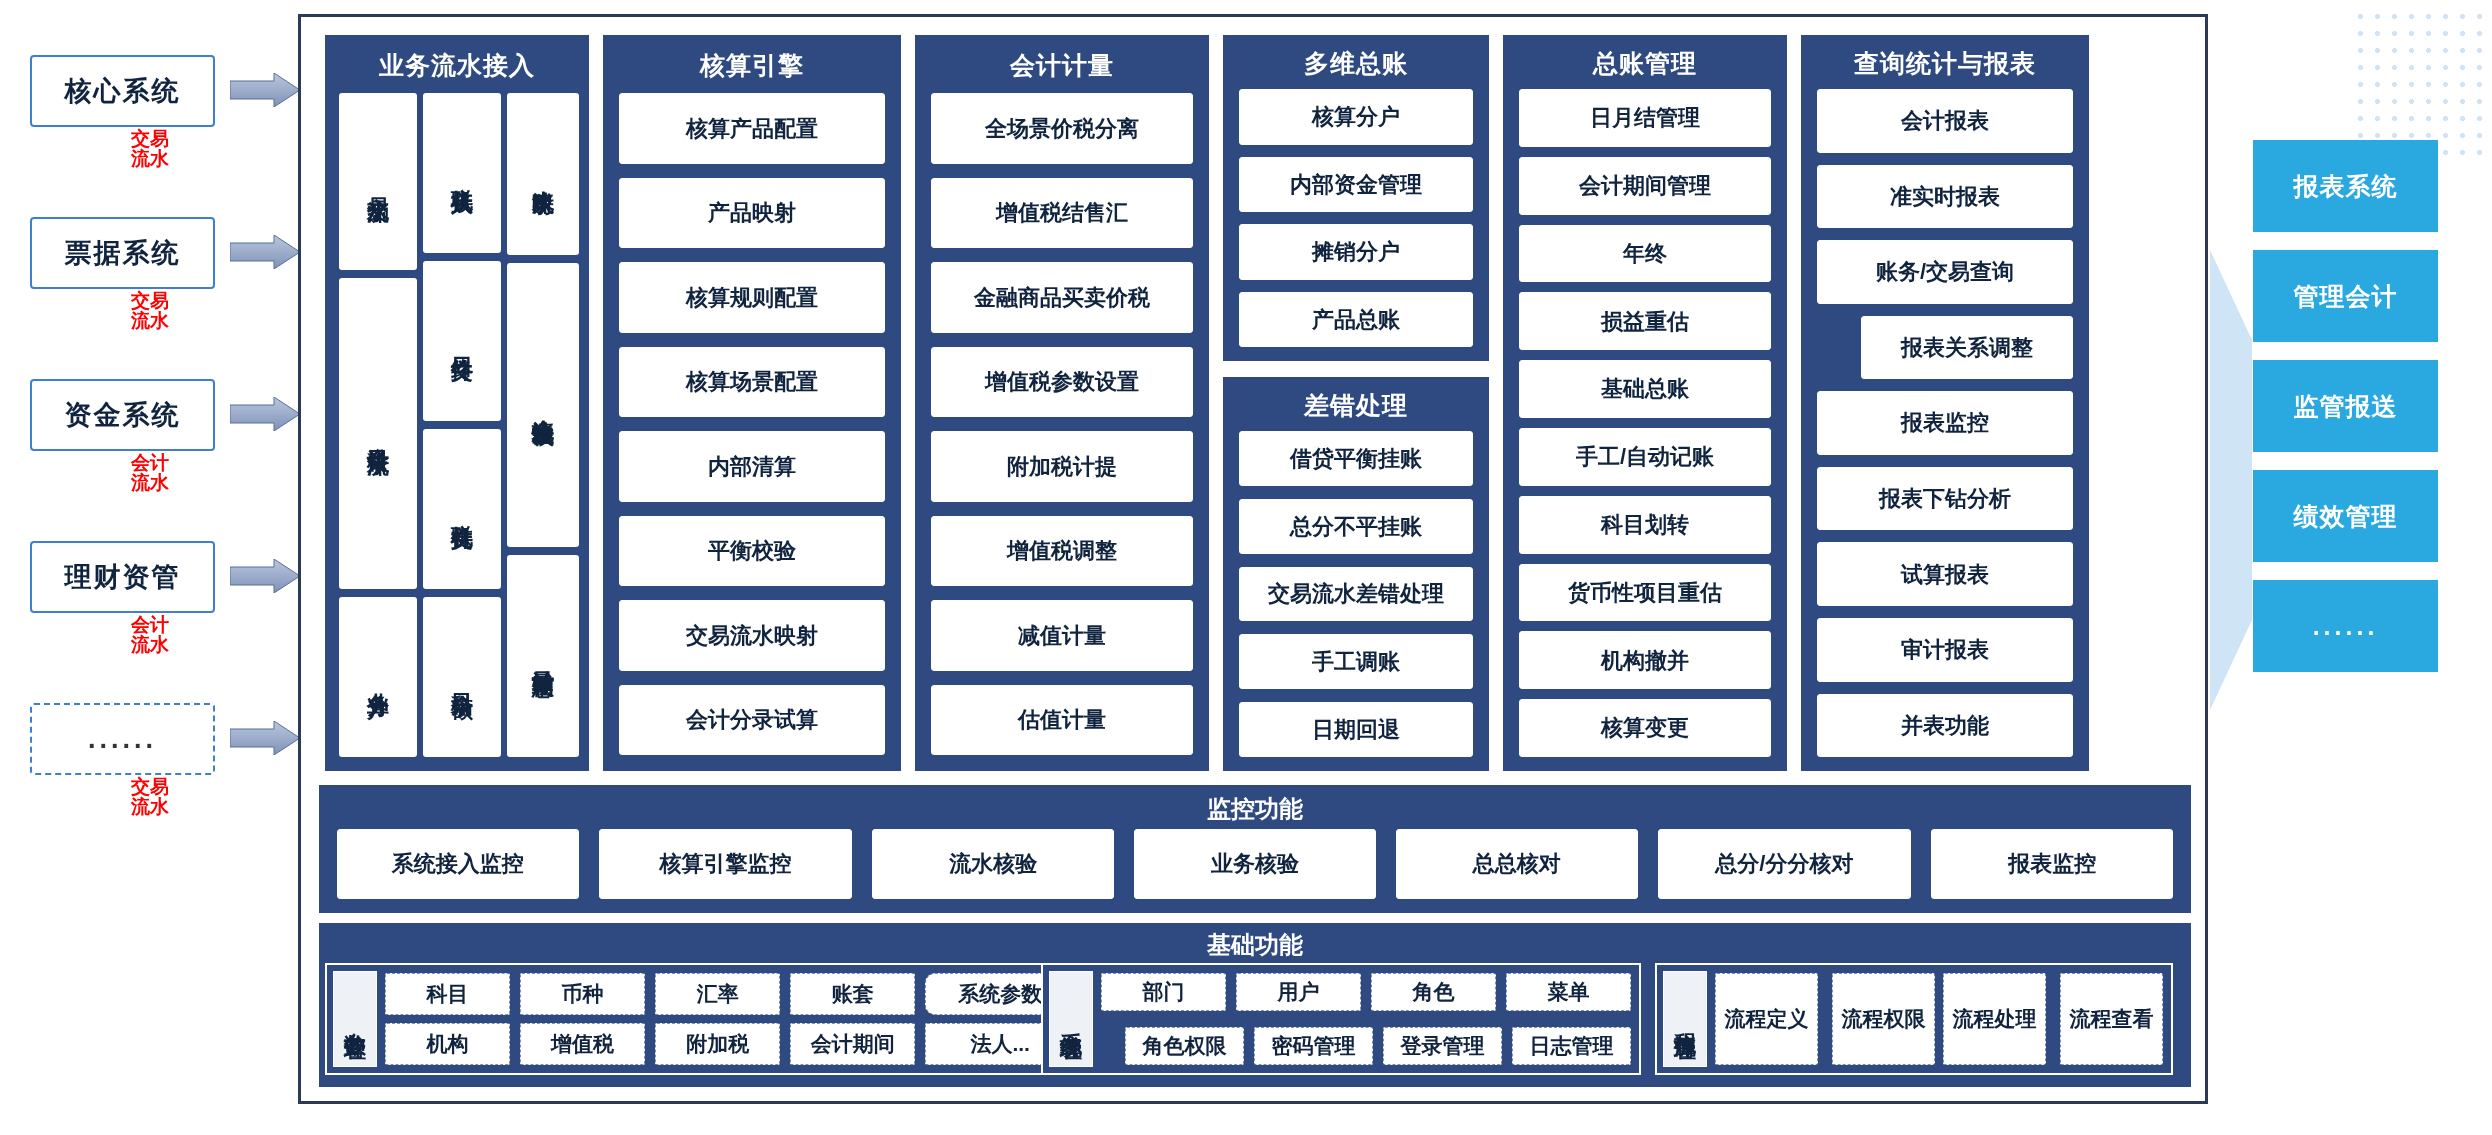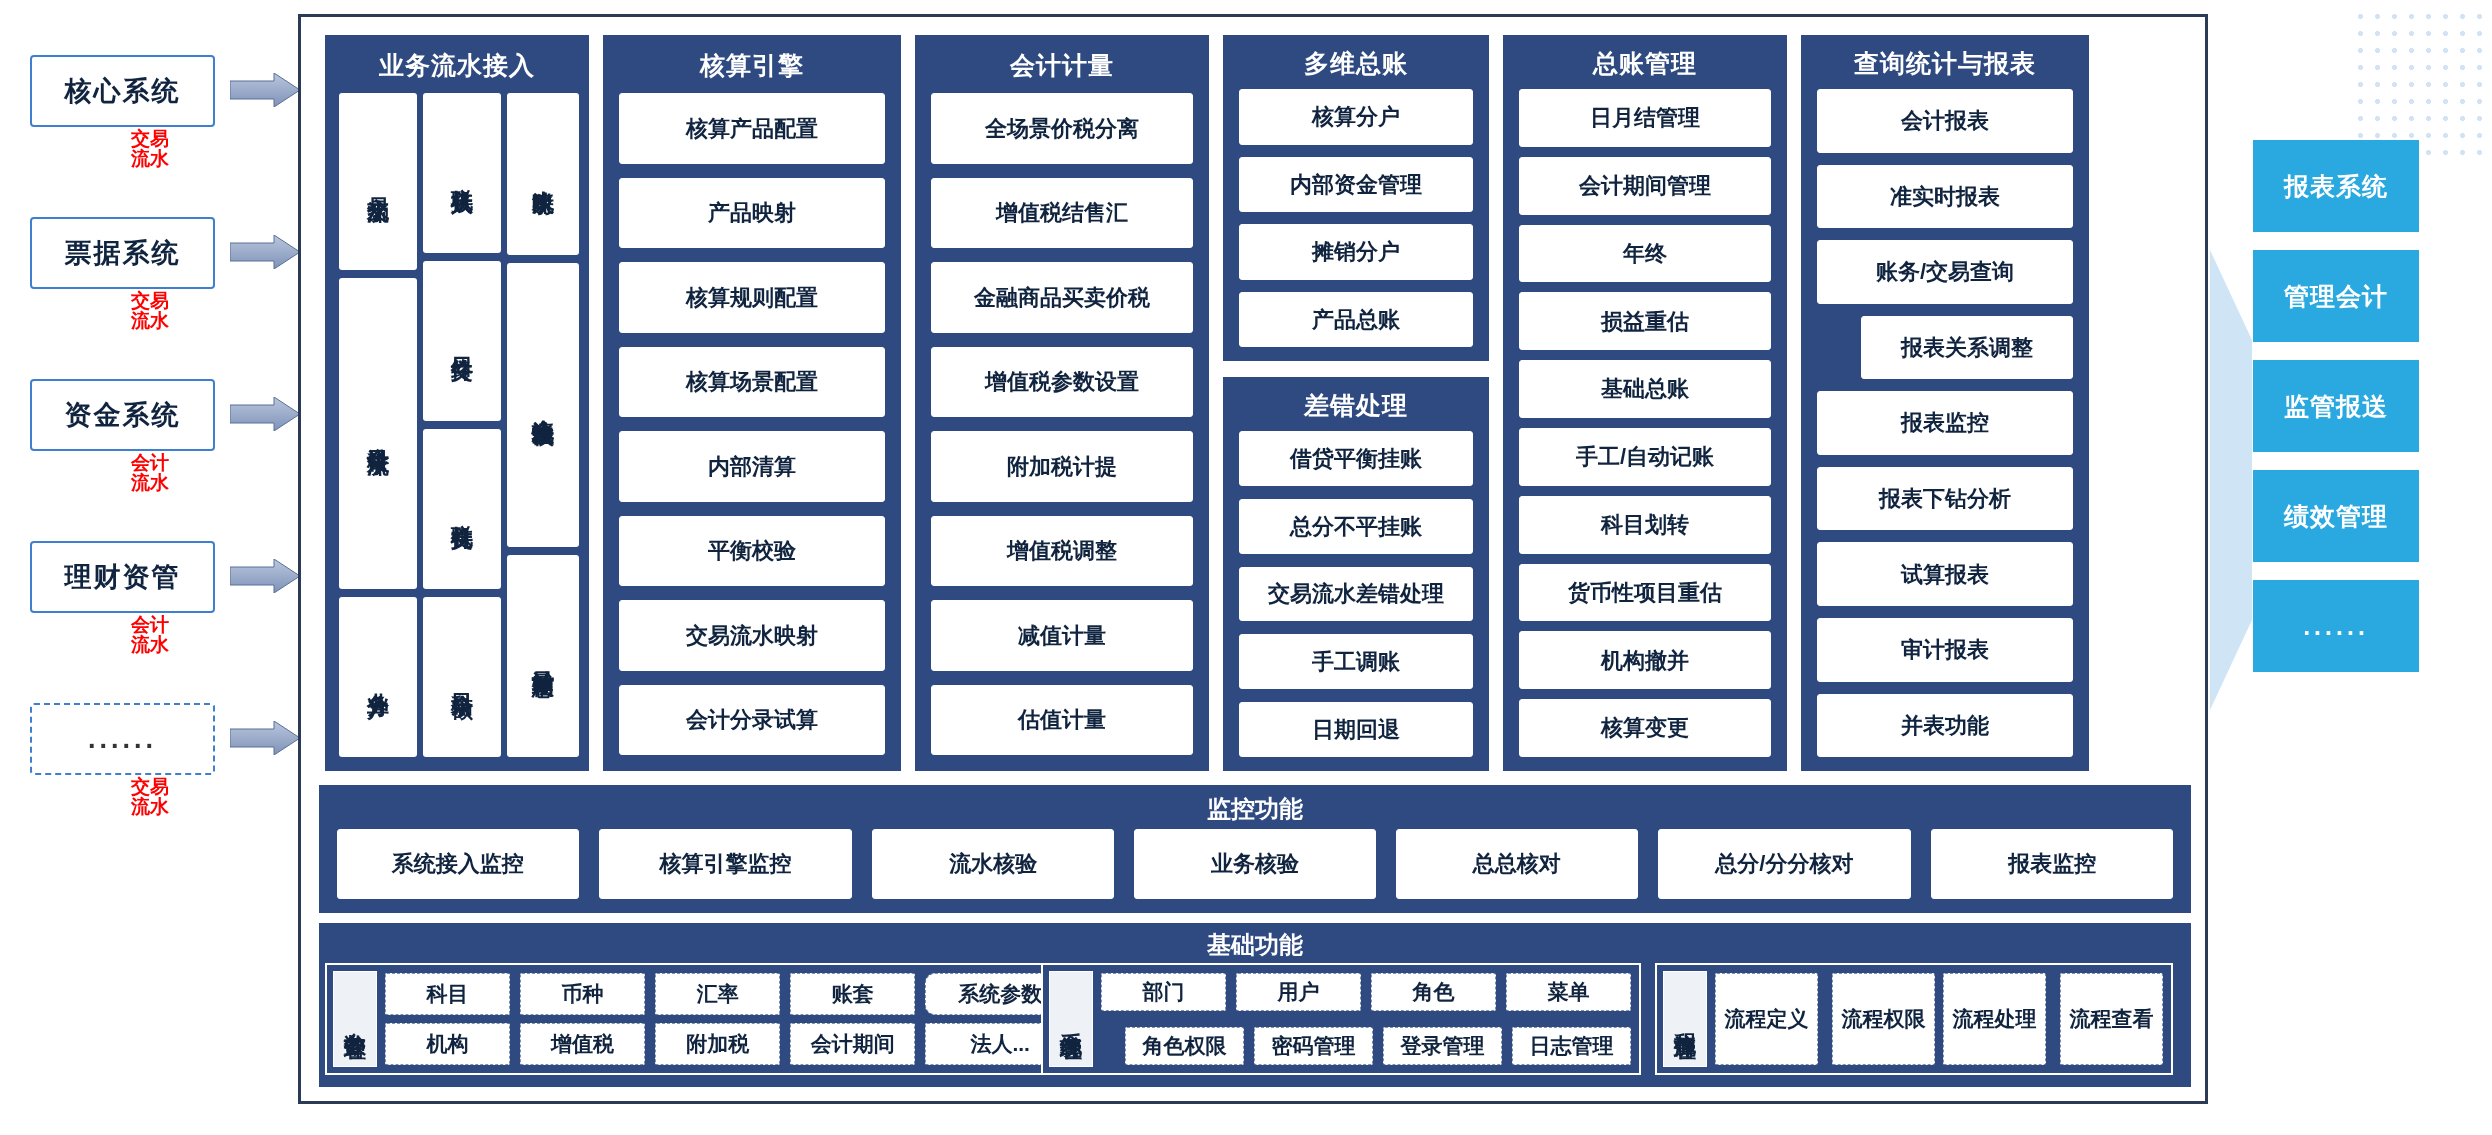--- a/index.html
+++ b/index.html
@@ -83,21 +83,21 @@
     letter-spacing:2px;
   }
   .dbox {
     background:#fff; border:1px dashed #7f8fa6; border-radius:2px;
     display:flex; align-items:center; justify-content:center;
     font-size:21px; font-weight:bold; color:#10243f;
   }
   
   .right-col { position:absolute; left:2253px; top:140px; width:200px; }
   .rbox {
-    width:166px; height:92px; background:#2aa8e0; color:#ffffff;
+    width:185px; height:92px; background:#2aa8e0; color:#ffffff;
     font-size:25px; font-weight:bold;
     display:flex; align-items:center; justify-content:center;
     margin-bottom:18px; letter-spacing:1px;
   }
   .rbox.dots-box { letter-spacing:4px; }
   .right-wedge { position:absolute; left:2210px; top:130px; }
 </style>
 </head>
 <body>
 

